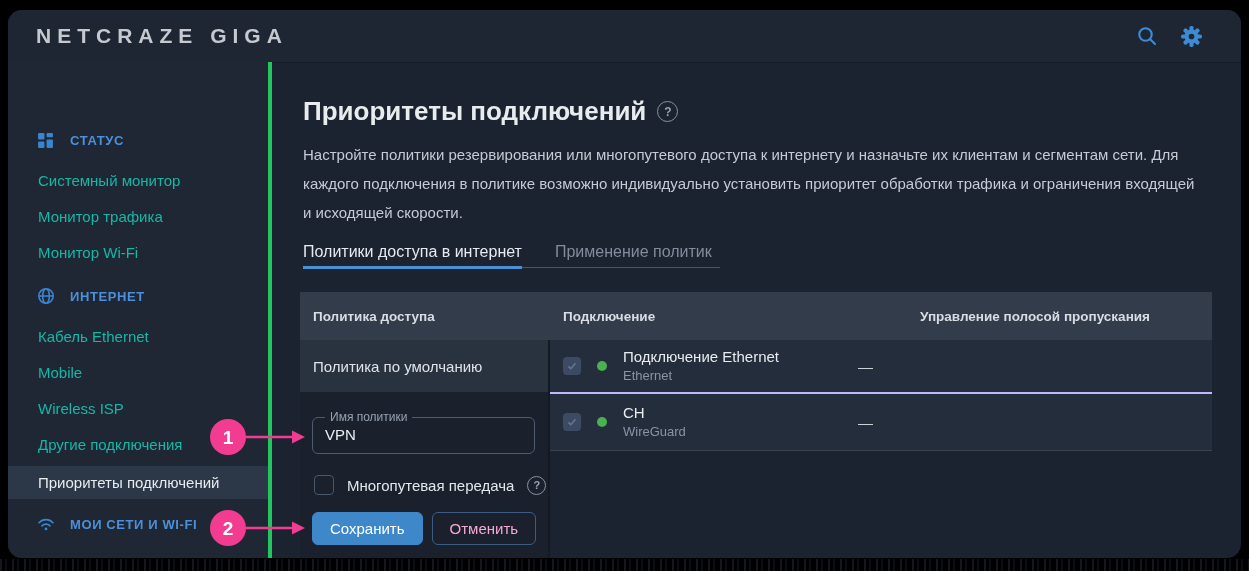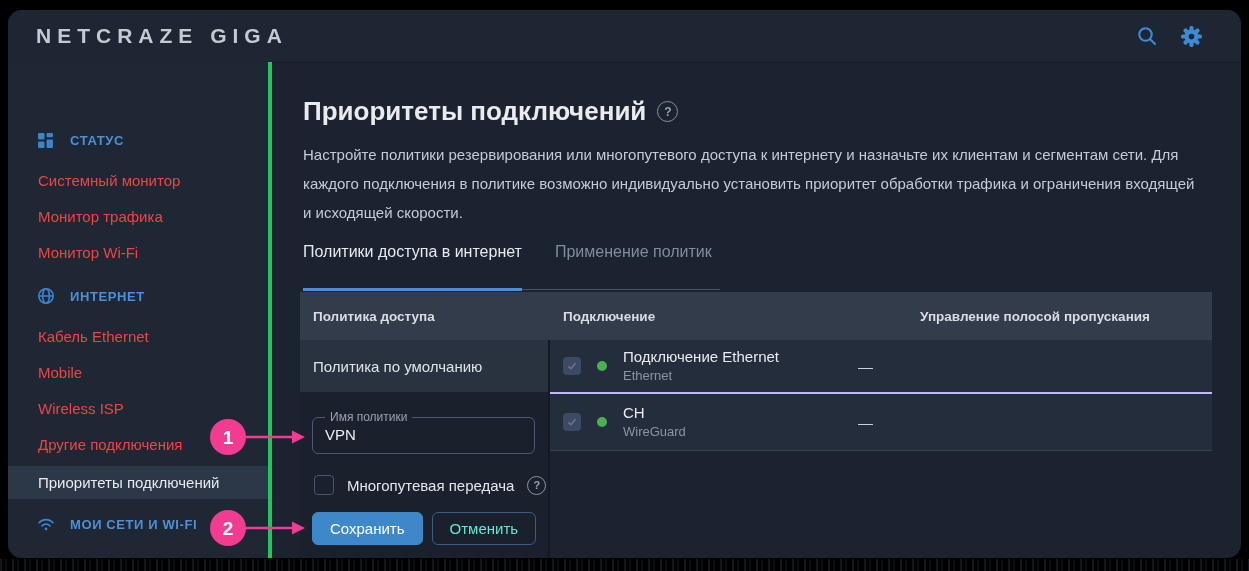--- a/index.html
+++ b/index.html
@@ -11,33 +11,33 @@
     border-bottom:1px solid #151b28;display:flex;align-items:center;}
   .logo{margin-left:28px;font-size:21px;font-weight:700;letter-spacing:6px;color:#c6c9cf;}
   .hdr-icons{margin-left:auto;display:flex;align-items:center;gap:20px;padding-right:38px;}
   .hicon{width:24px;height:24px;display:flex;align-items:center;justify-content:center;cursor:pointer;}
   
   .sidebar{position:absolute;left:0;top:52px;bottom:0;width:260px;background:#1f2734;
     border-right:4px solid #22c55e;}
   .sec,.item{position:absolute;left:0;right:0;height:34px;display:flex;align-items:center;cursor:pointer;}
   .sec .sicon{position:absolute;left:29px;width:18px;height:18px;display:flex;align-items:center;}
   .sec .slabel{position:absolute;left:62px;font-size:13px;font-weight:700;letter-spacing:.6px;color:#4b90d8;}
-  .item{padding-left:30px;font-size:15px;color:#ef4444;}
+  .item{padding-left:30px;font-size:15px;color:#14b8a6;}
   .item.selected{background:#2c3748;height:33px;color:#e8ebf0;}
   
   .title-row{position:absolute;left:295px;top:86px;display:flex;align-items:center;gap:11px;}
   .title-row h1{margin:0;font-size:26px;font-weight:700;color:#e9ecef;}
   .qicon{width:19px;height:19px;border:1.5px solid #89919f;border-radius:50%;color:#99a2b0;
     font-size:12px;font-weight:700;display:flex;align-items:center;justify-content:center;flex:0 0 auto;}
   .qicon.small{width:17px;height:17px;font-size:11px;}
   .desc{position:absolute;left:295px;top:130px;width:902px;margin:0;font-size:15px;
     line-height:29px;color:#c5cbd4;}
   
   .tabs{position:absolute;left:295px;top:233px;display:flex;gap:33px;border-bottom:1px solid #4b5464;}
-  .tab{font-size:16px;padding-bottom:27px;cursor:pointer;}
+  .tab{font-size:16px;padding-bottom:5px;cursor:pointer;}
   .tab.active{color:#e7eaee;border-bottom:3px solid #4a90d5;margin-bottom:-2px;}
   .tab.inactive{color:#828c9c;padding-right:8px;}
   
   .table{position:absolute;left:292px;top:282px;width:912px;}
   .thead{display:flex;height:48px;background:#333c4b;align-items:center;
     font-size:13.5px;font-weight:700;color:#d9dde3;}
   .c1{width:250px;box-sizing:border-box;padding-left:13px;}
   .c2{width:305px;box-sizing:border-box;padding-left:13px;}
   .c3{width:357px;box-sizing:border-box;padding-left:3px;text-align:center;}
   .trow{display:flex;}
@@ -61,21 +61,21 @@
     margin:0;padding:1px 10px 9px;}
   .fs legend{font-size:12px;color:#97a1b0;padding:0 5px;margin-left:2px;}
   .fs input{background:transparent;border:none;outline:none;color:#eceff3;font-size:15px;
     width:100%;padding:1px 0 0 2px;font-family:Liberation Sans, sans-serif;}
   .cbrow{position:absolute;left:14px;top:83px;display:flex;align-items:center;gap:13px;
     font-size:15px;color:#e3e7ec;}
   .cb-empty{width:18px;height:18px;border:1px solid #49566c;border-radius:4px;flex:0 0 auto;cursor:pointer;}
   .btnrow{position:absolute;left:12px;top:120px;display:flex;gap:9px;}
   button{font-family:inherit;font-size:15px;height:33px;padding:0 17px;border-radius:6px;cursor:pointer;}
   .btn-primary{background:#3e88ca;border:1px solid #3e88ca;color:#fff;}
-  .btn-outline{background:transparent;border:1px solid #3b5d85;color:#5eead4;}
+  .btn-outline{background:transparent;border:1px solid #3b5d85;color:#f9a8d4;}
   
   .callout-layer{position:absolute;left:0;top:0;width:1249px;height:571px;pointer-events:none;z-index:50;}
   .noise{position:absolute;left:0;top:559px;width:1249px;height:12px;
     background:repeating-linear-gradient(90deg,rgba(90,105,135,.22) 0 2px,transparent 2px 5px,
       rgba(60,75,100,.18) 5px 7px,transparent 7px 12px);}
 </style>
 </head>
 <body>
 
 <div class="app">

